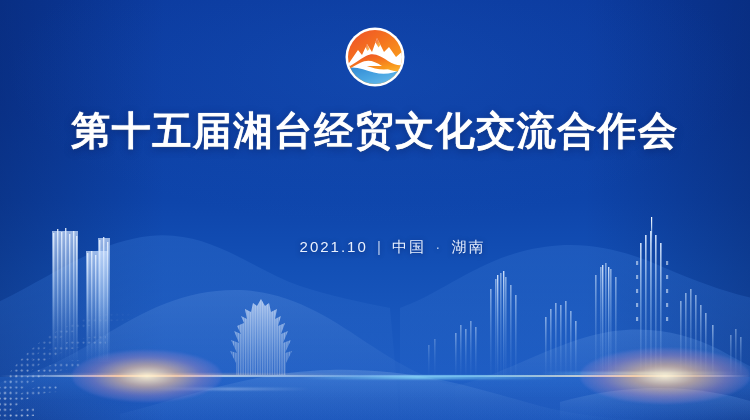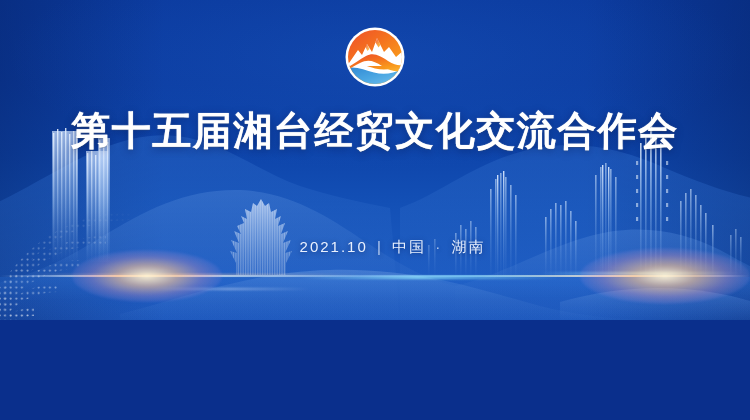--- a/index.html
+++ b/index.html
@@ -8,21 +8,21 @@
     background: #0a2f8c;
   }
   body {
     font-family: "Liberation Sans", sans-serif;
   }
 
   
   .banner {
     position: relative;
     width: 750px;
-    height: 320px;
+    height: 420px;
     overflow: hidden;
     background: linear-gradient(180deg,
         #0b3a9e 0%,
         #0c3da2 26%,
         #0e45ab 48%,
         #1350b6 64%,
         #1856bc 76%,
         #1b5ac2 88%,
         #1a55bb 100%);
   }

